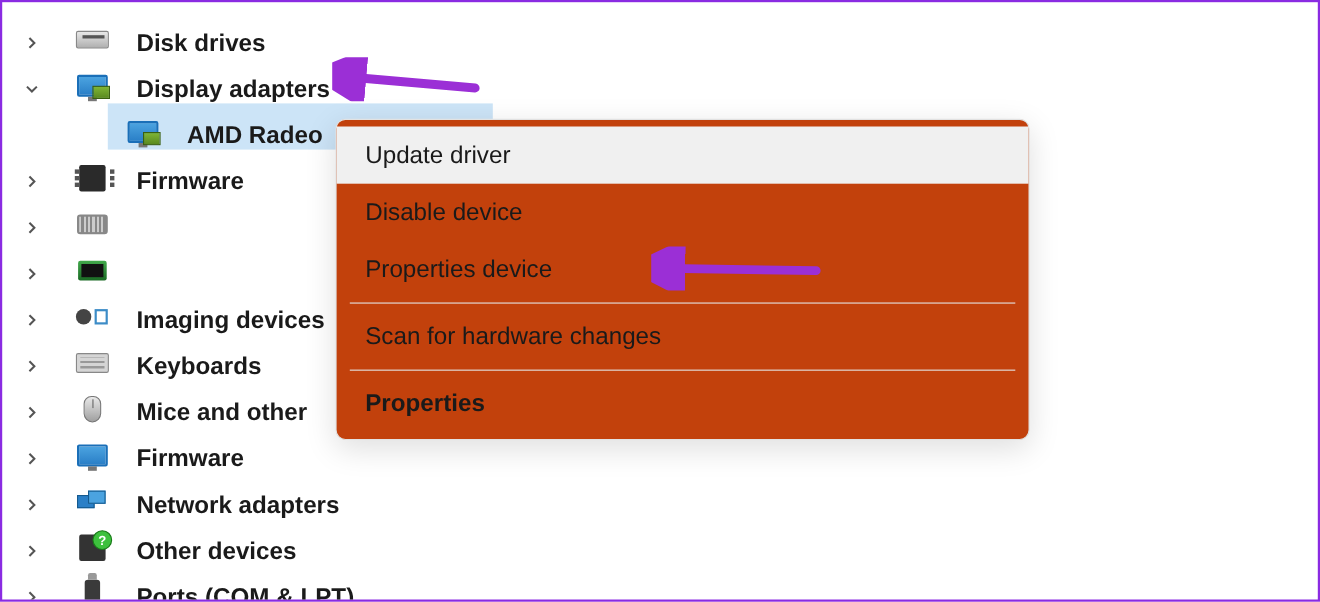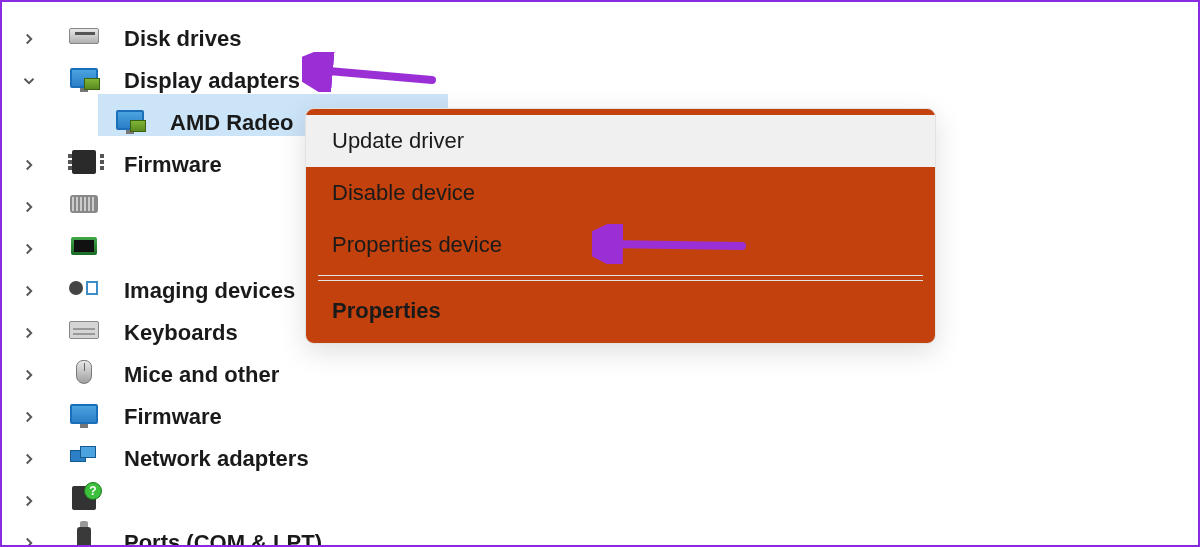--- a/index.html
+++ b/index.html
@@ -445,20 +445,21 @@
 
   <div class="row">
     <span class="chevron">
       <svg viewBox="0 0 24 24" fill="none" stroke="currentColor" stroke-width="2.5">
           <polyline points="9 6 15 12 9 18"></polyline>
         </svg>
     </span>
     <span class="icon">
         <span class="ic-other"></span>
       </span>
+    <span class="label">Other devices</span>
   </div>
 
   <div class="row">
     <span class="chevron">
       <svg viewBox="0 0 24 24" fill="none" stroke="currentColor" stroke-width="2.5">
           <polyline points="9 6 15 12 9 18"></polyline>
         </svg>
     </span>
     <span class="icon">
         <span class="ic-port"></span>
@@ -466,20 +467,21 @@
     <span class="label">Ports (COM &amp; LPT)</span>
   </div>
 
 </div>
 
 <div class="context-menu">
   <div class="menu-item hover">Update driver</div>
   <div class="menu-item">Disable device</div>
   <div class="menu-item">Properties device</div>
   <div class="menu-sep"></div>
+  <div class="menu-item">Scan for hardware changes</div>
   <div class="menu-sep"></div>
   <div class="menu-item bold">Properties</div>
 </div>
 
 <div class="arrow" style="left:300px; top:50px;">
   <svg width="140" height="40" viewBox="0 0 140 40">
     <defs>
       <marker id="ah1" markerWidth="7" markerHeight="7" refX="2" refY="3.5" orient="auto">
         <polygon points="0 0, 7 3.5, 0 7" fill="#9b2fd6"></polygon>
       </marker>

